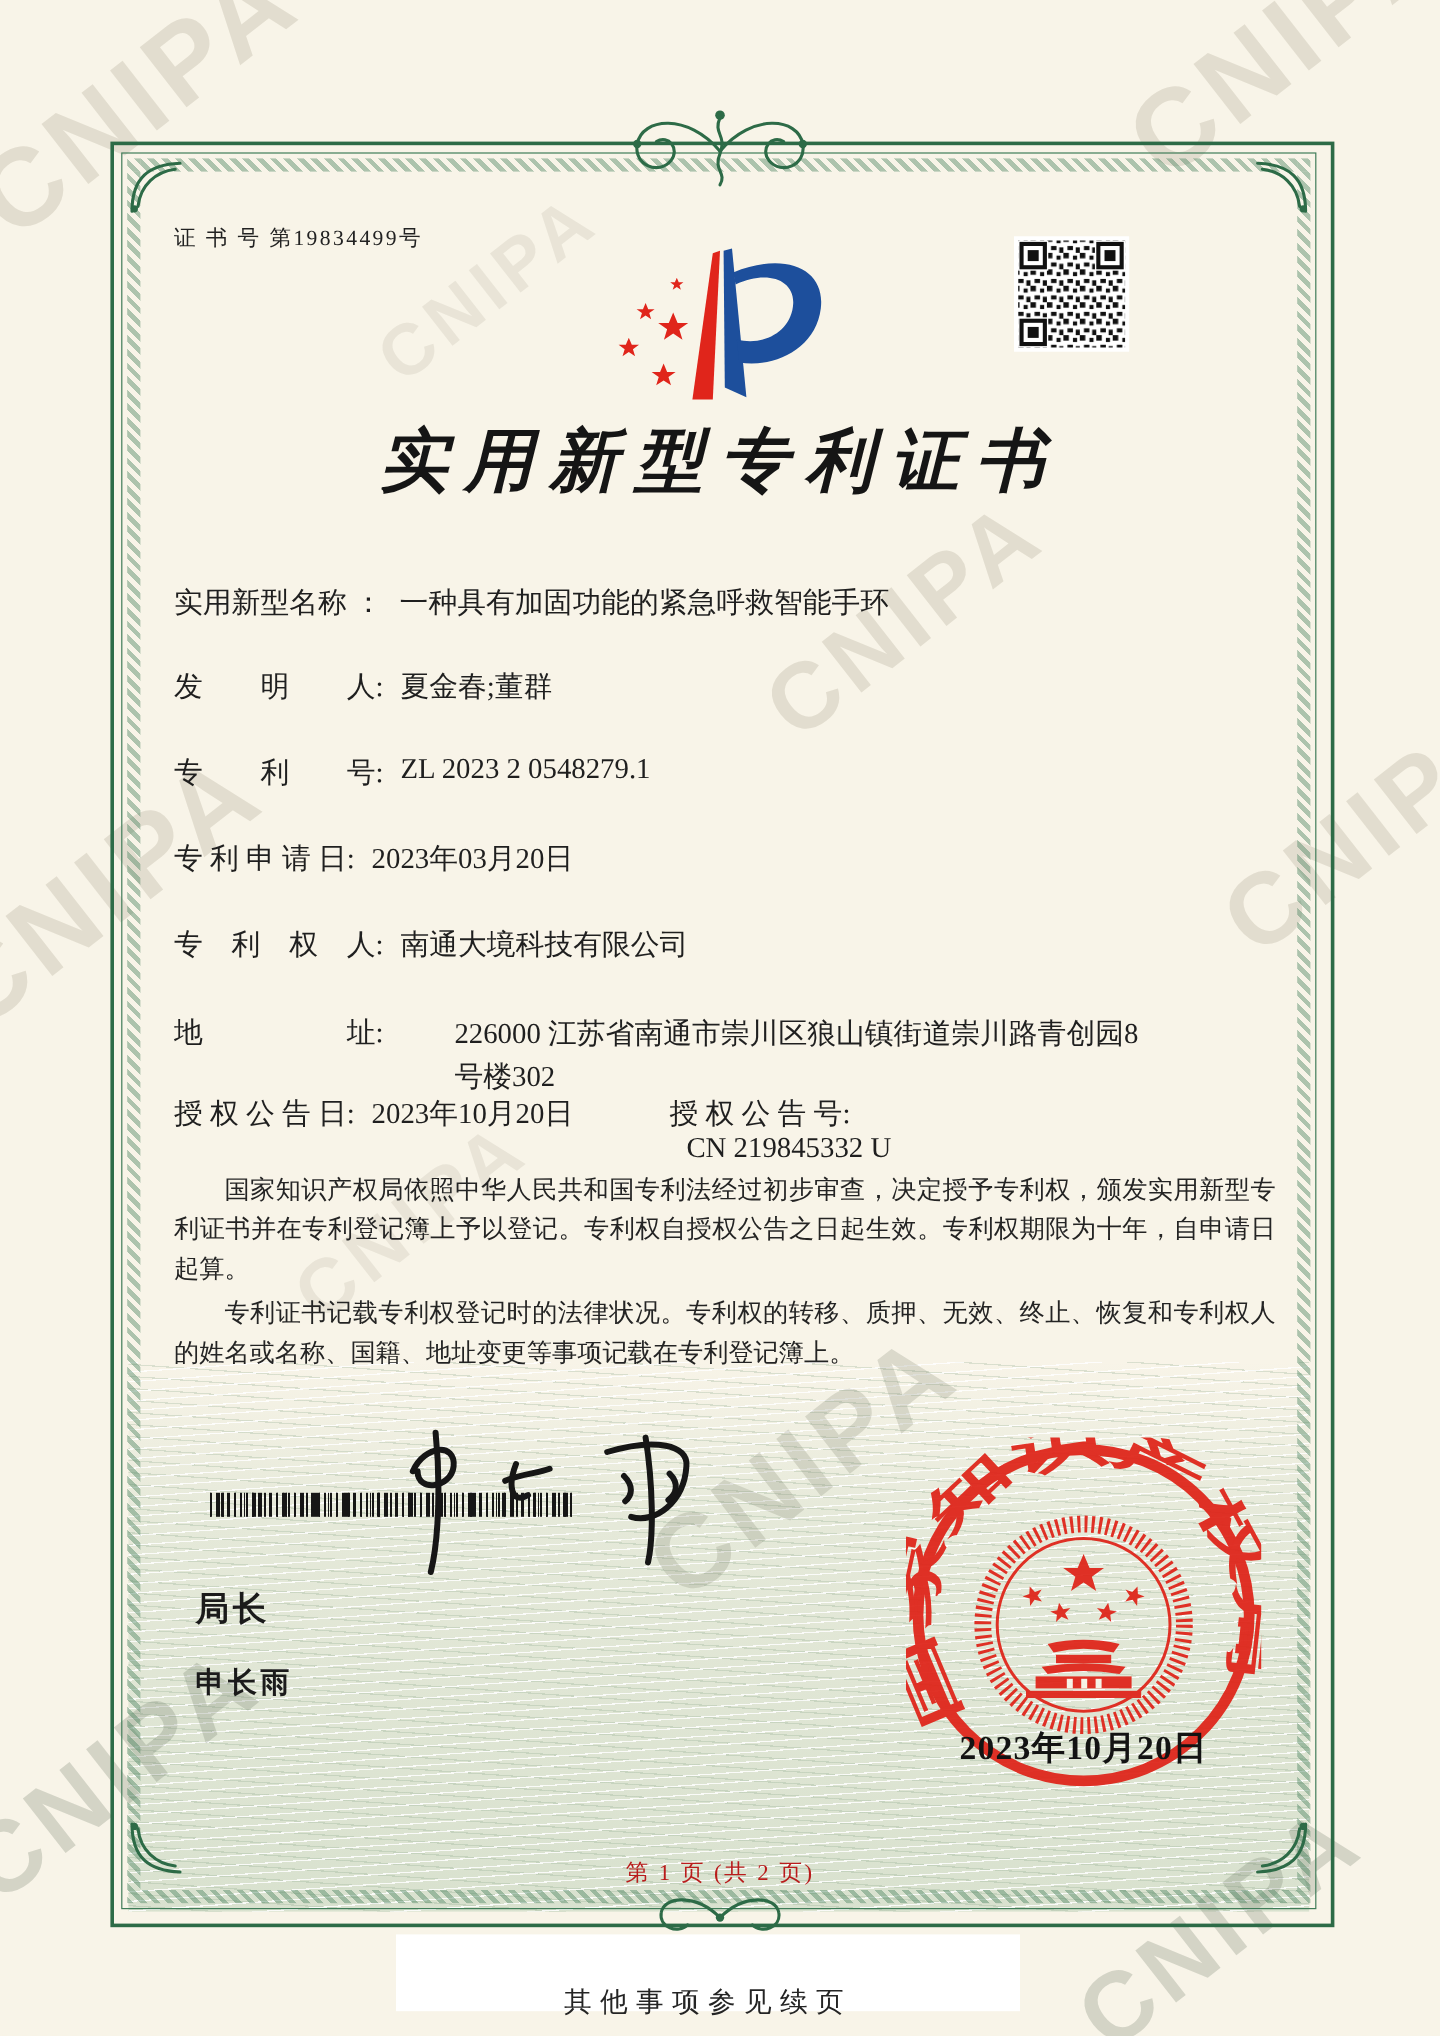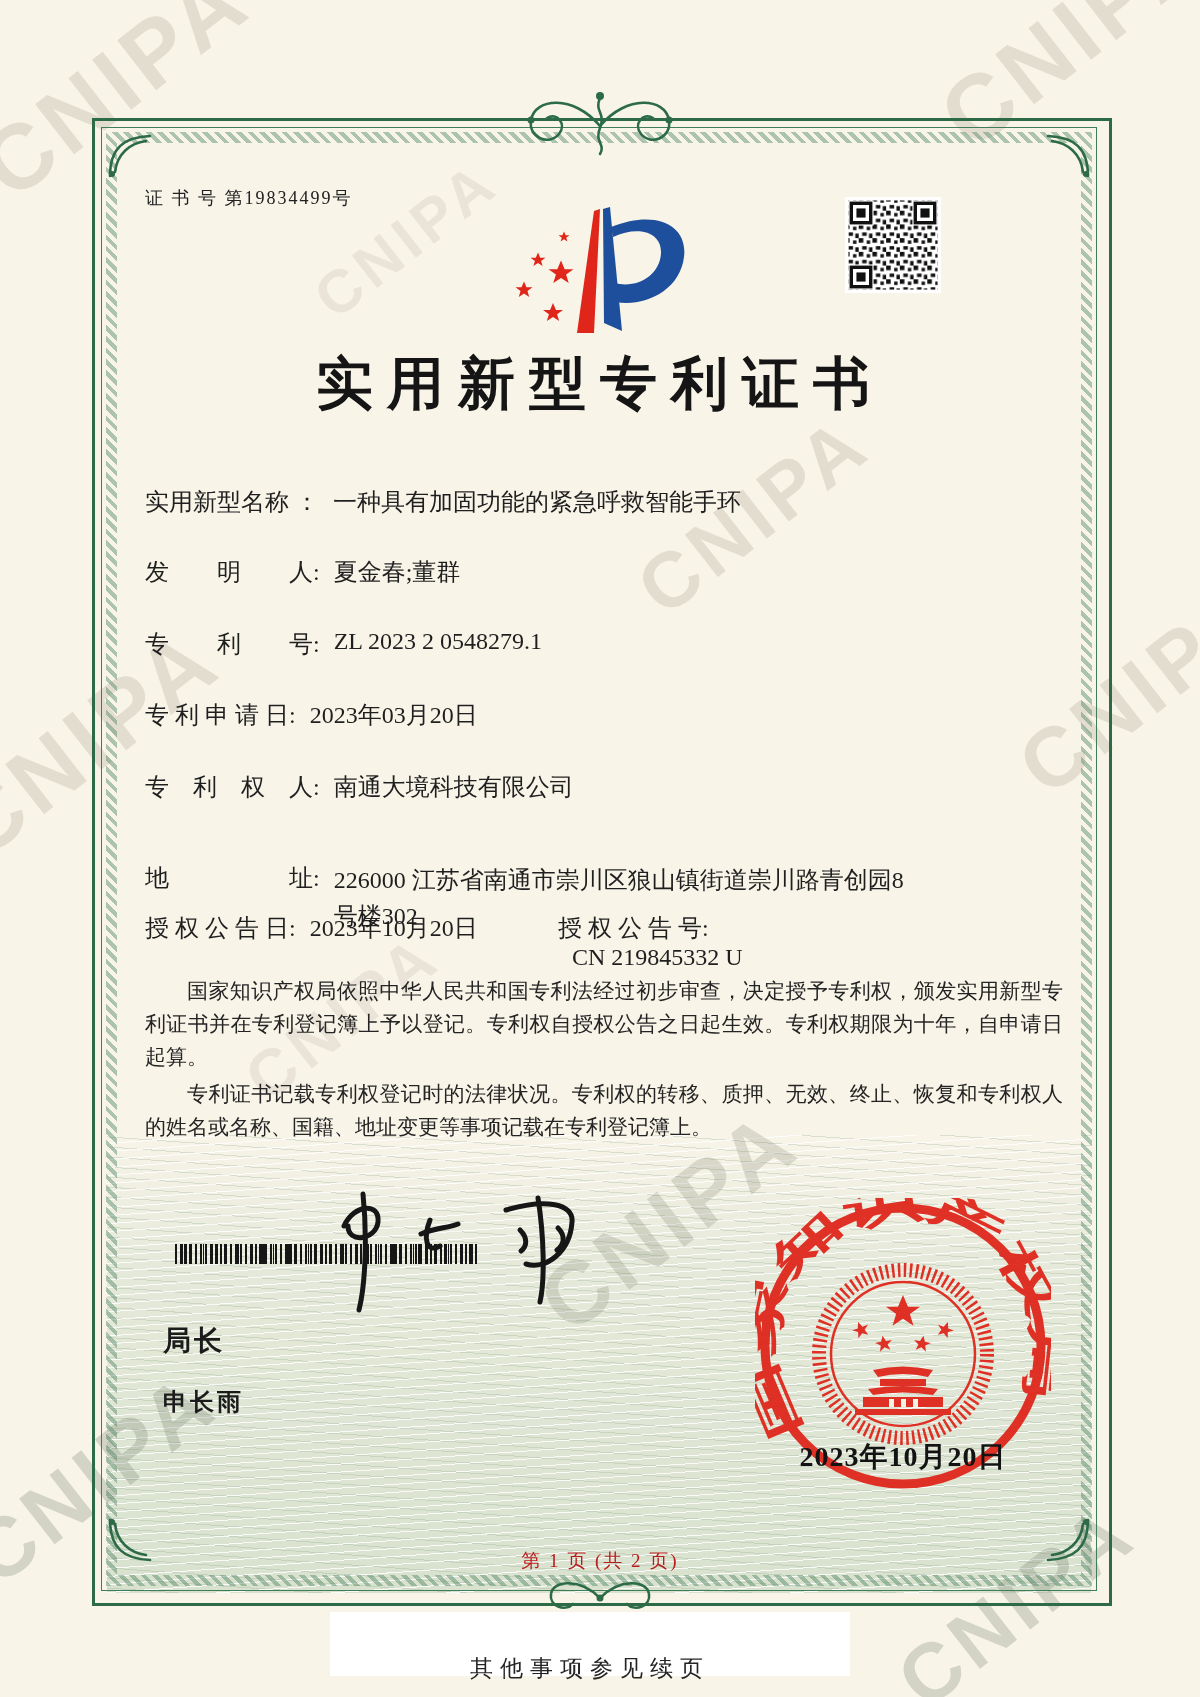--- a/index.html
+++ b/index.html
@@ -40,32 +40,32 @@
   .guilloche:after{content:"";position:absolute;inset:0;
       background-image:repeating-linear-gradient(176deg,rgba(255,255,255,.85) 0 1px,transparent 1px 8px),
                         repeating-linear-gradient(184deg,rgba(140,168,140,.28) 0 1px,transparent 1px 10px);}
 
   
   .cert-no{position:absolute;left:145px;top:186px;font-size:18px;color:#222;
       letter-spacing:2px;z-index:5;white-space:pre;}
   .logo{position:absolute;left:498px;top:205px;z-index:5;}
   .qr{position:absolute;left:845px;top:197px;width:96px;height:96px;background:#fff;z-index:5;}
   .title{position:absolute;left:0;top:346px;width:1200px;text-align:center;
-      font-size:57px;font-weight:700;letter-spacing:14px;color:#151515;z-index:5;}
+      font-size:57px;font-weight:700;letter-spacing:14px;color:#151515;z-index:5;font-style:italic;}
 
   
   .row{position:absolute;left:145px;z-index:5;font-size:24px;color:#1f1f1f;display:flex;}
   .lbl{white-space:pre;}
   .val{margin-left:14px;white-space:pre;}
   .row-name{top:486px;}
   .row-inventor{top:556px;}
   .row-patno{top:628px;}
   .row-appdate{top:699px;}
   .row-patentee{top:771px;}
-  .row-addr{top:862px;}
+  .row-addr{top:844px;gap:45px;}
   .row-addr .val{line-height:36px;}
   .row-grant{top:912px;}
   .row-grantno{position:absolute;left:558px;top:912px;z-index:5;font-size:24px;color:#1f1f1f;display:flex;flex-direction:column;}
 
   
   .para{position:absolute;left:145px;width:918px;z-index:5;font-size:21px;line-height:33px;
       color:#242424;text-align:justify;text-indent:2em;}
   .para1{top:975px;}
   .para2{top:1078px;}
 

